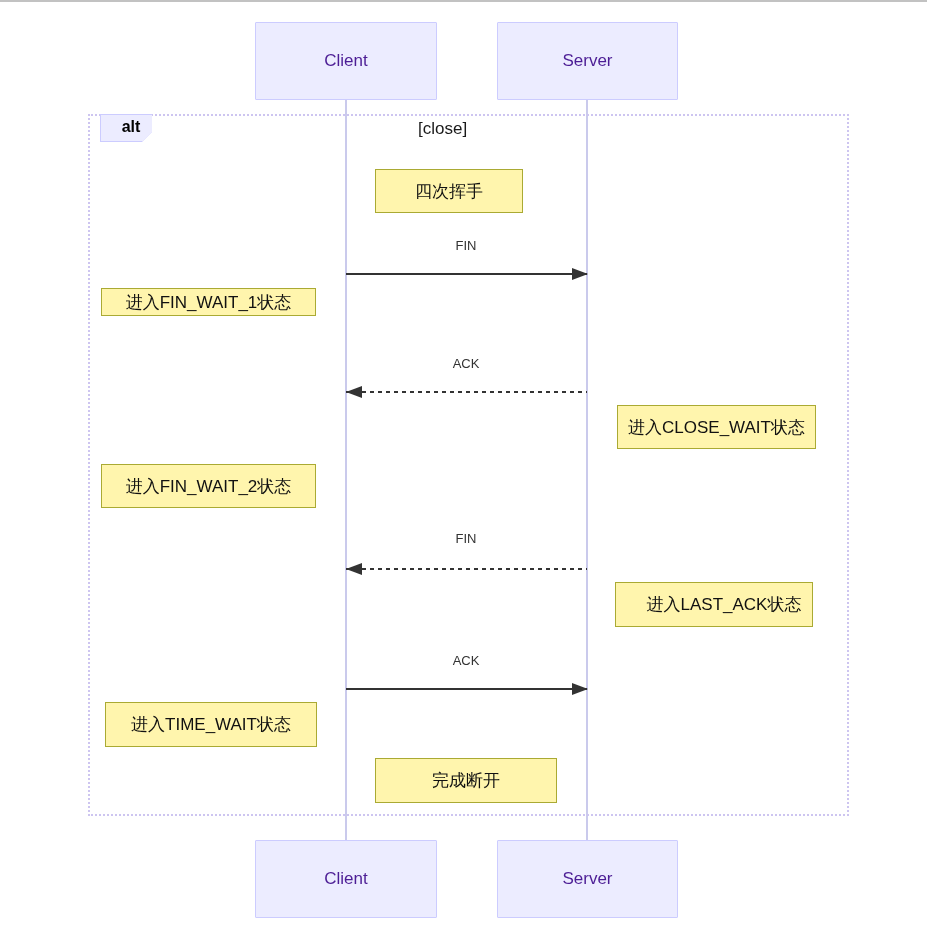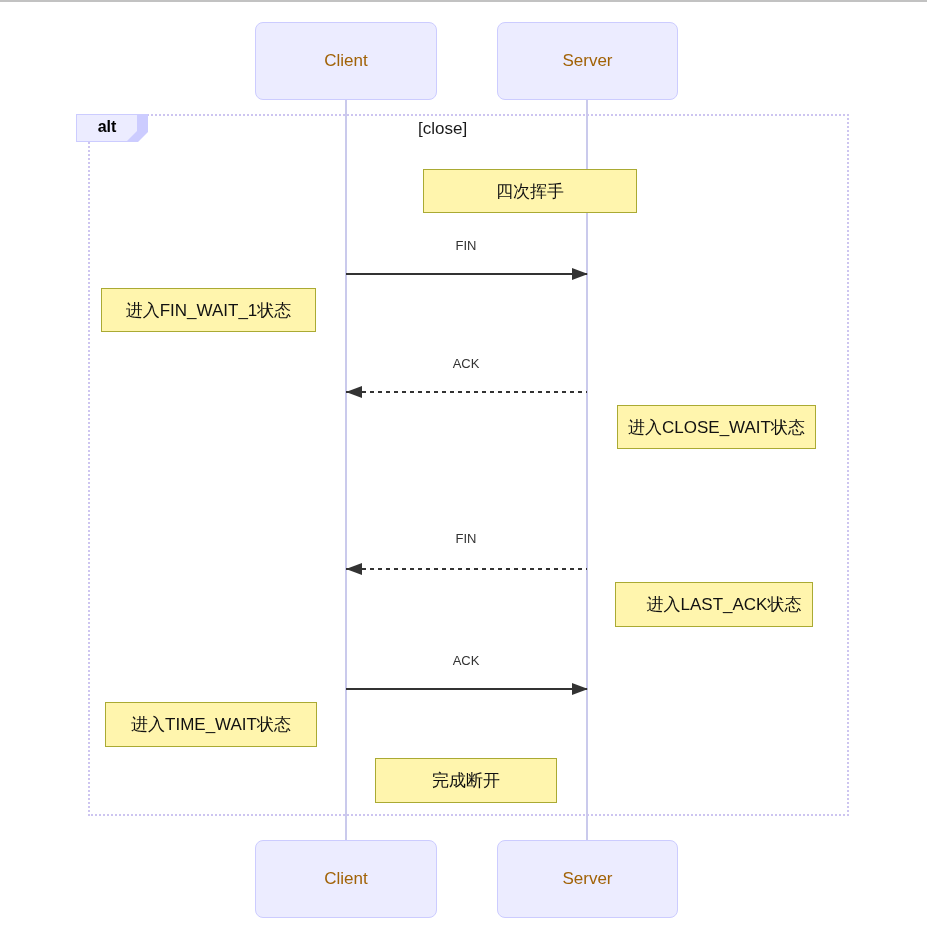--- a/index.html
+++ b/index.html
@@ -26,39 +26,39 @@
     top: 100px;
     width: 2px;
     height: 740px;
     background: var(--lifeline, #CACAEC);
   }
   .actor {
     position: absolute;
     height: 78px;
     background: var(--actor-fill, #ECECFF);
     border: 1px solid var(--actor-border, #CCCCFF);
-    border-radius: 8px;
+    border-radius: 1px;
     box-sizing: border-box;
     display: flex;
     align-items: center;
     justify-content: center;
     font-size: 17px;
-    color: #a16207;
+    color: #4c1d95;
   }
   .alt-frame {
     position: absolute;
     left: 88px; top: 114px;
     width: 761px; height: 702px;
     border: 2px dotted var(--frame-border, #CDC5F0);
     box-sizing: border-box;
   }
   .alt-label {
     position: absolute;
-    left: 76px; top: 114px;
-    width: 72px; height: 28px;
+    left: 100px; top: 114px;
+    width: 52px; height: 28px;
     background: var(--actor-border, #CCCCFF);
     clip-path: polygon(0 0, 100% 0, 100% calc(100% - 10px), calc(100% - 10px) 100%, 0 100%);
   }
   .alt-label-inner {
     position: absolute;
     left: 1px; top: 1px;
     width: 60px; height: 26px;
     background: var(--label-fill, #ECECFF);
     clip-path: polygon(0 0, 100% 0, 100% calc(100% - 10px), calc(100% - 10px) 100%, 0 100%);
     display: flex;
@@ -133,34 +133,35 @@
 
   <div class="alt-frame"></div>
   <div class="alt-label">
     <div class="alt-label-inner">alt</div>
   </div>
   <div class="alt-condition">[close]</div>
 
   <div class="actor" style="left:255px;top:22px;width:182px;">Client</div>
   <div class="actor" style="left:497px;top:22px;width:181px;">Server</div>
 
-  <div class="note" style="left:375px;top:169px;width:214px;height:44px;margin-left:48px;">四次挥手</div>
+  <div class="note" style="left:375px;top:169px;width:148px;height:44px;">四次挥手</div>
 
   <div class="msg-label" style="left:406px;top:238px;">FIN</div>
   <div class="msg-line solid" style="left:346px;top:273px;width:241px;"></div>
   <div class="arrow-right" style="left:572px;top:268px;"></div>
 
-  <div class="note" style="left:101px;top:288px;width:215px;height:44px;text-align:center;">进入FIN_WAIT_1状态</div>
+  <div class="note" style="left:101px;top:288px;width:215px;height:28px;text-align:center;">进入FIN_WAIT_1状态</div>
 
   <div class="msg-label" style="left:406px;top:356px;">ACK</div>
   <div class="msg-line dashed" style="left:346px;top:391px;width:241px;"></div>
   <div class="arrow-left" style="left:346px;top:386px;"></div>
 
   <div class="note" style="left:617px;top:405px;width:199px;height:44px;">进入CLOSE_WAIT状态</div>
 
+  <div class="note" style="left:101px;top:464px;width:215px;height:44px;">进入FIN_WAIT_2状态</div>
 
   <div class="msg-label" style="left:406px;top:531px;">FIN</div>
   <div class="msg-line dashed" style="left:346px;top:568px;width:241px;"></div>
   <div class="arrow-left" style="left:346px;top:563px;"></div>
 
   <div class="note" style="left:615px;top:582px;width:198px;height:45px;padding-left:20px;">进入LAST_ACK状态</div>
 
   <div class="msg-label" style="left:406px;top:653px;">ACK</div>
   <div class="msg-line solid" style="left:346px;top:688px;width:241px;"></div>
   <div class="arrow-right" style="left:572px;top:683px;"></div>

